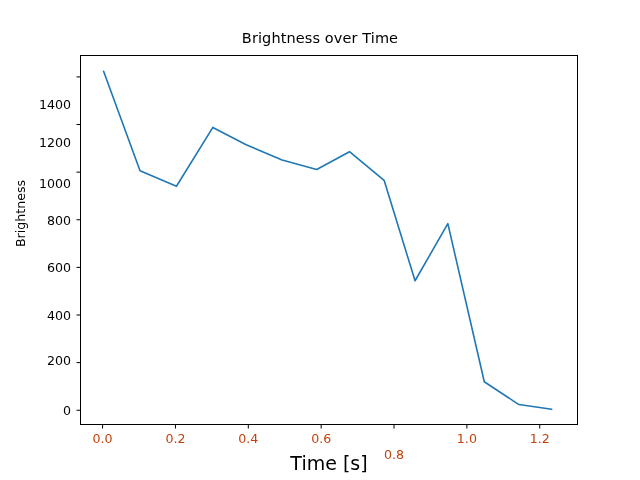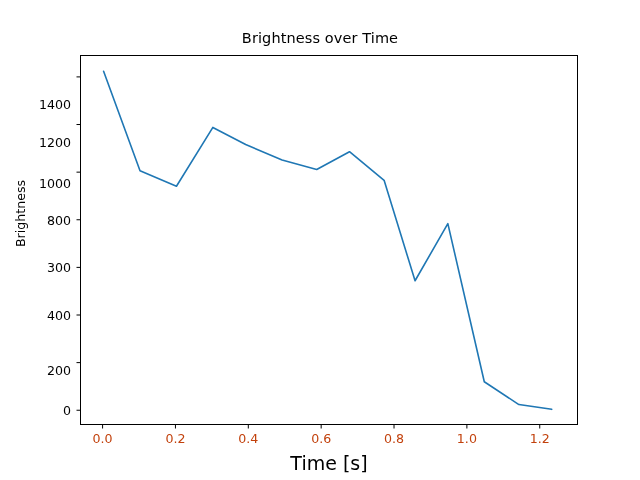--- a/index.html
+++ b/index.html
@@ -111,35 +111,35 @@
 <body>
 
 <div id="figure">
 
   <div id="chart-title">Brightness over Time</div>
 
   <div id="ylabel">Brightness</div>
 
   <div id="ytick-labels">
       <div class="ytick-label" style="top: 355.238px;">0</div>
-      <div class="ytick-label" style="top: 315px;">200</div>
+      <div class="ytick-label" style="top: 305px;">200</div>
       <div class="ytick-label" style="top: 260px; text-align: center;">400</div>
-      <div class="ytick-label" style="top: 212.381px;">300</div>
+      <div class="ytick-label" style="top: 212.381px;">600</div>
       <div class="ytick-label" style="top: 164.762px; margin-left: 40px;">800</div>
       <div class="ytick-label" style="top: 116px; margin-top: 12px;">1000</div>
       <div class="ytick-label" style="top: 87px;">1200</div>
       <div class="ytick-label" style="top: 9px; margin-top: 40px;">1400</div>
     </div>
 
   <div id="xtick-labels">
       <div class="xtick-label" style="left: 102.587px;">0.0</div>
       <div class="xtick-label" style="left: 175.447px;">0.2</div>
       <div class="xtick-label" style="left: 248.307px;">0.4</div>
       <div class="xtick-label" style="left: 321.168px; text-align: right;">0.6</div>
-      <div class="xtick-label" style="left: 394.028px;">0.8</div>
+      <div class="xtick-label" style="left: 394.028px; margin-top: 16px;">0.8</div>
       <div class="xtick-label" style="left: 466.888px;">1.0</div>
       <div class="xtick-label" style="left: 539.748px;">1.2</div>
     </div>
 
   <div id="xlabel">Time [s]</div>
 
   <svg id="ytick-marks" viewBox="0 0 640 480">
       <line x1="76.5" x2="80" y1="410.23809523809524" y2="410.23809523809524" stroke="#000" stroke-width="1"></line>
       <line x1="76.5" x2="80" y1="362.6190476190476" y2="362.6190476190476" stroke="#000" stroke-width="1"></line>
       <line x1="76.5" x2="80" y1="315" y2="315" stroke="#000" stroke-width="1"></line>

